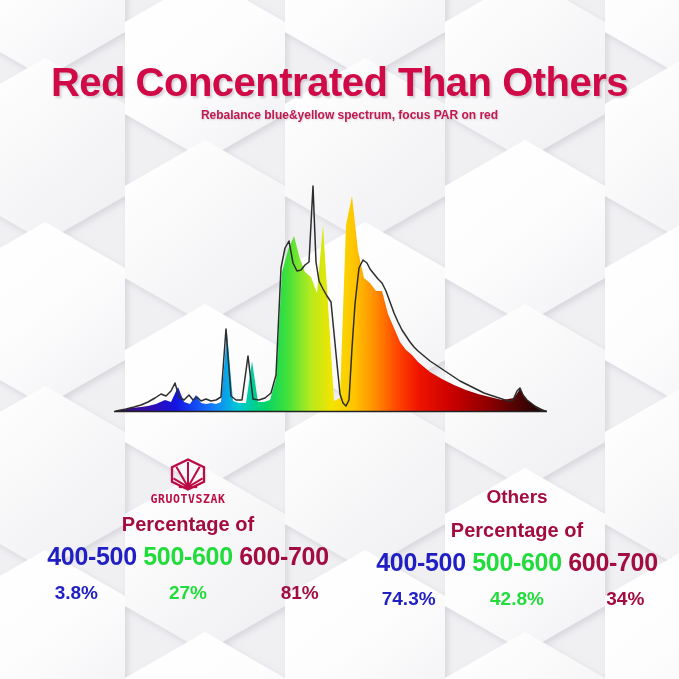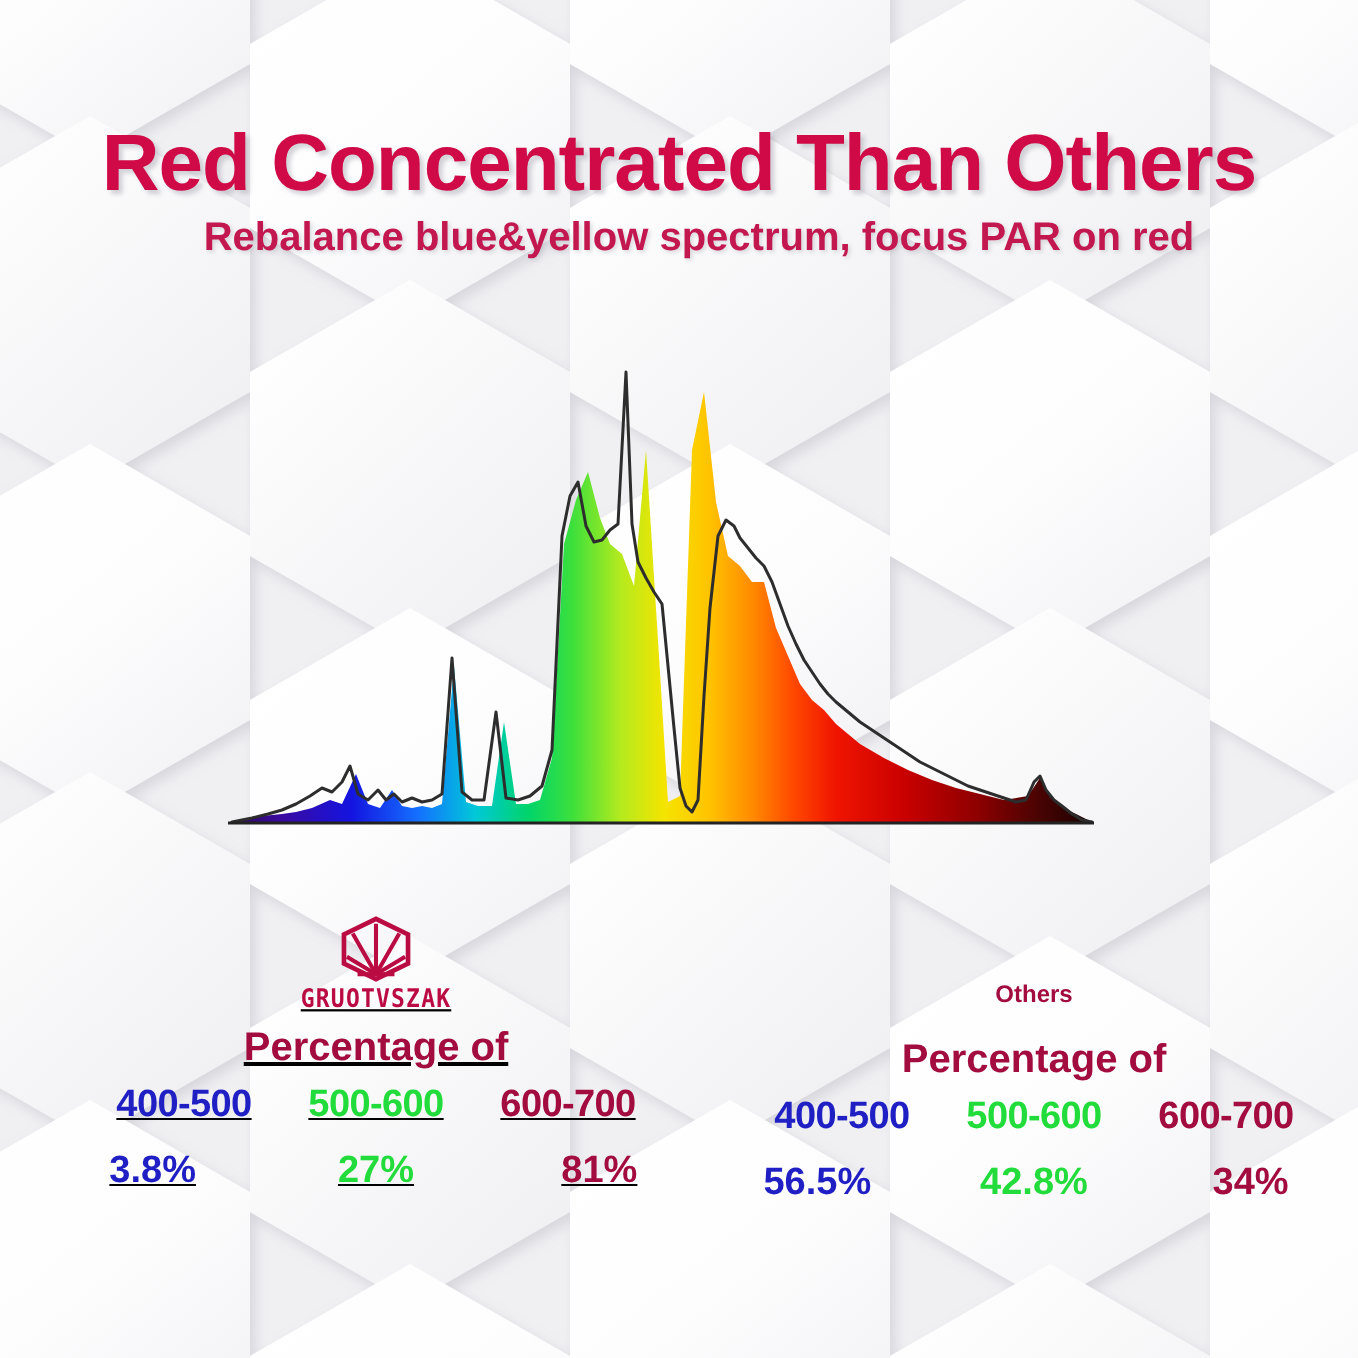--- a/index.html
+++ b/index.html
@@ -27,60 +27,60 @@
     letter-spacing:-0.5px;
     color:#cf0a46;
     text-shadow:2px 2px 2px rgba(160,160,170,0.45);
     white-space:nowrap;
     margin-top:12px;
   }
   .subtitle{
     position:absolute;
     left:0;right:0;top:108px;
     text-align:center;
-    font-size:20px;
+    font-size:12px;
     font-weight:bold;
     color:#c3174f;
     text-shadow:1px 1px 2px rgba(170,170,180,0.45);
     white-space:nowrap;
     padding-left:20px;
   }
   
   #spectrum{
     position:absolute;
     left:0;top:150px;
     width:679px;height:275px;
   }
   
   .block{
     position:absolute;
     text-align:center;
   }
-  .block-left{left:38px;top:458px;width:300px;text-decoration:underline;}
+  .block-left{left:38px;top:458px;width:300px;}
   .block-right{left:372px;top:482px;width:290px;}
 
   .logo-wrap{
     display:flex;
     flex-direction:column;
     align-items:center;
     justify-content:center;
     height:48px;
   }
   .logo-mark{display:block;}
   .logo-word{
     font-size:11.5px;
     font-weight:bold;
     letter-spacing:0.6px;
     color:#bb0b43;
     font-family:"DejaVu Sans Mono","Liberation Mono",monospace;
     margin-top:1px;
     transform:scaleY(1.12);
   }
   .brand-name{
-    font-size:12px;
+    font-size:19px;
     font-weight:bold;
     color:#a30c3e;
     height:30px;
     line-height:30px;
   }
   .pct-caption{
     font-size:20px;
     font-weight:bold;
     color:#a30c3e;
     margin-top:5px;
@@ -91,21 +91,21 @@
     justify-content:center;
     margin-top:5px;
   }
   .pct-row{
     display:flex;
     justify-content:center;
     margin-top:11px;
     gap:35px;
   }
   .band{
-    font-size:19px;
+    font-size:25px;
     font-weight:bold;
     width:96px;
     text-align:center;
     letter-spacing:-0.3px;
   }
   .pval{
     font-size:19px;
     font-weight:bold;
     width:96px;
     text-align:center;
@@ -276,19 +276,19 @@
 
     <div class="pct-caption">Percentage of</div>
 
     <div class="band-row">
       <div class="band c-blue">400-500</div>
       <div class="band c-green">500-600</div>
       <div class="band c-red">600-700</div>
     </div>
 
     <div class="pct-row">
-      <div class="pval c-blue">56.5%</div>
+      <div class="pval c-blue">74.3%</div>
       <div class="pval c-green">42.8%</div>
       <div class="pval c-red">34%</div>
     </div>
   </div>
 
 </div>
 
 </body></html>

